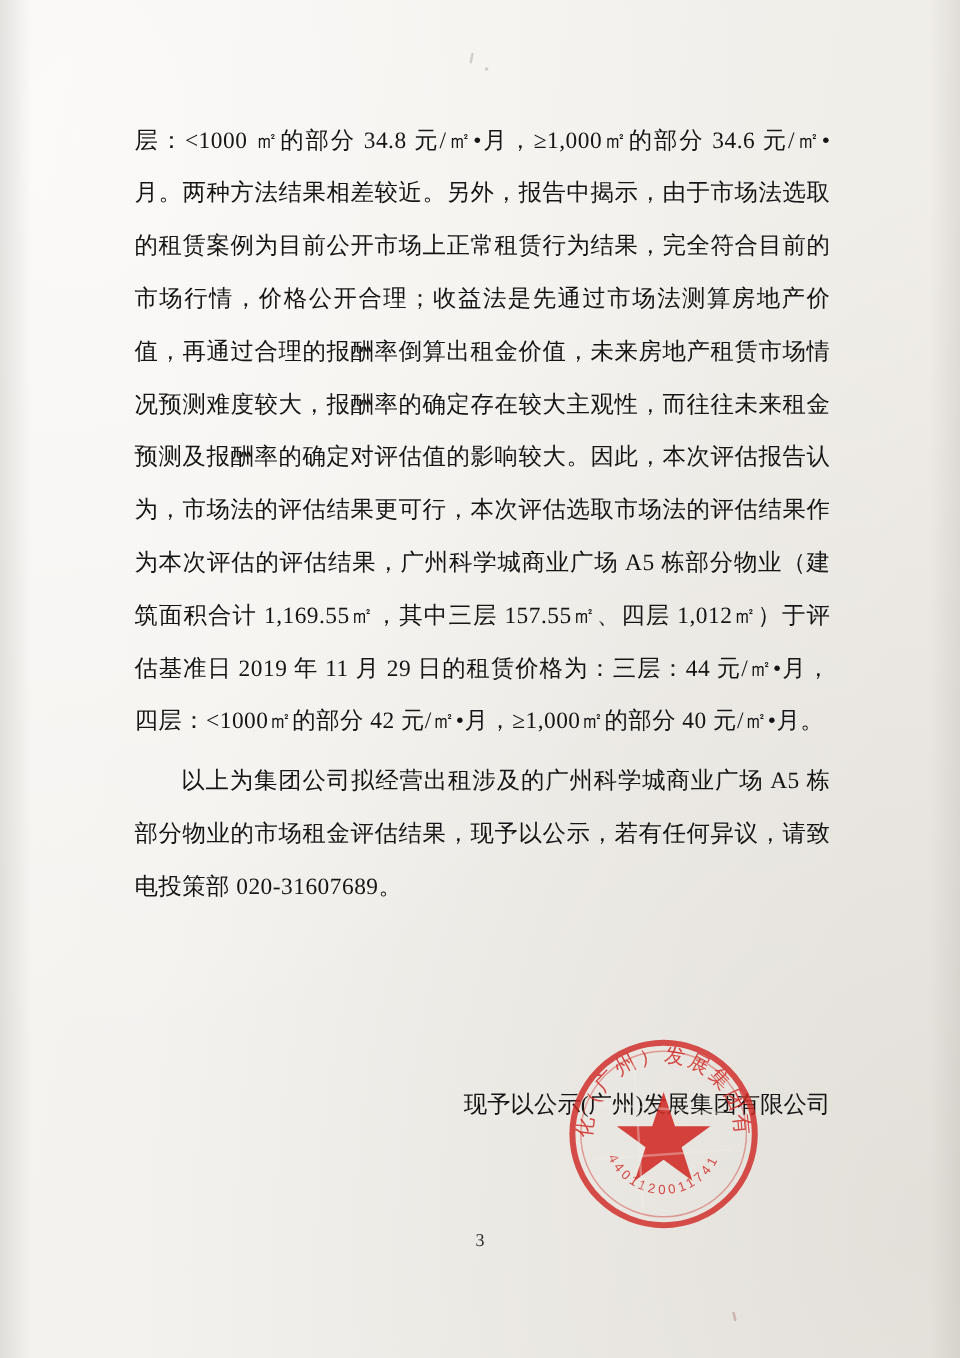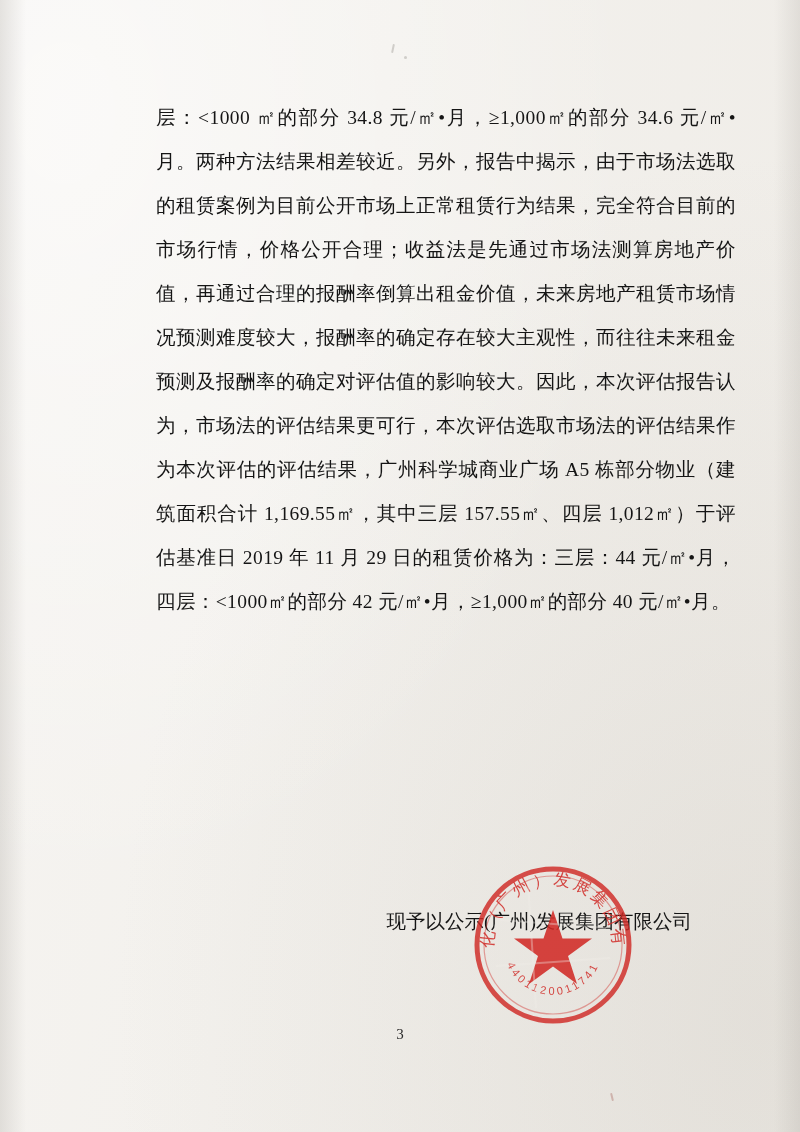--- a/index.html
+++ b/index.html
@@ -31,21 +31,20 @@
     background:
       radial-gradient(ellipse at 8% 10%, rgba(255,255,255,0.55), rgba(255,255,255,0) 55%),
       radial-gradient(ellipse at 95% 90%, rgba(190,185,175,0.25), rgba(255,255,255,0) 60%);
     pointer-events: none;
   }
   .content {
     position: absolute;
     left: 112px;
     top: 96px;
     width: 580px;
-    margin-left: 44px;
   }
   .para {
     font-size: 19.5px;
     line-height: 44px;
     letter-spacing: 0.4px;
     text-align: justify;
     text-justify: inter-ideograph;
     margin: 0;
     color: #151515;
   }
@@ -121,20 +120,21 @@
 
   <div class="edge-shadow"></div>
   <div class="edge-shadow right"></div>
 
   <div class="speck s1"></div>
   <div class="speck s2"></div>
   <div class="speck s3"></div>
 
   <div class="content">
     <p class="para">层：&lt;1000 ㎡的部分 34.8 元/㎡•月，≥1,000㎡的部分 34.6 元/㎡•月。两种方法结果相差较近。另外，报告中揭示，由于市场法选取的租赁案例为目前公开市场上正常租赁行为结果，完全符合目前的市场行情，价格公开合理；收益法是先通过市场法测算房地产价值，再通过合理的报酬率倒算出租金价值，未来房地产租赁市场情况预测难度较大，报酬率的确定存在较大主观性，而往往未来租金预测及报酬率的确定对评估值的影响较大。因此，本次评估报告认为，市场法的评估结果更可行，本次评估选取市场法的评估结果作为本次评估的评估结果，广州科学城商业广场 A5 栋部分物业（建筑面积合计 1,169.55㎡，其中三层 157.55㎡、四层 1,012㎡）于评估基准日 2019 年 11 月 29 日的租赁价格为：三层：44 元/㎡•月，四层：&lt;1000㎡的部分 42 元/㎡•月，≥1,000㎡的部分 40 元/㎡•月。</p>
+    <p class="para indent">以上为集团公司拟经营出租涉及的广州科学城商业广场 A5 栋部分物业的市场租金评估结果，现予以公示，若有任何异议，请致电投策部 020-31607689。</p>
   </div>
 
   <div class="sign-block">
     <span class="sign-line">现予以公示(广州)发展集团有限公司</span>
   </div>
 
   <div class="seal">
     <svg width="166" height="166" viewBox="0 0 166 166" xmlns="http://www.w3.org/2000/svg">
       <defs>
         <path id="sealTopArc" d="M 23,83 A 60,60 0 0 1 143,83"></path>

